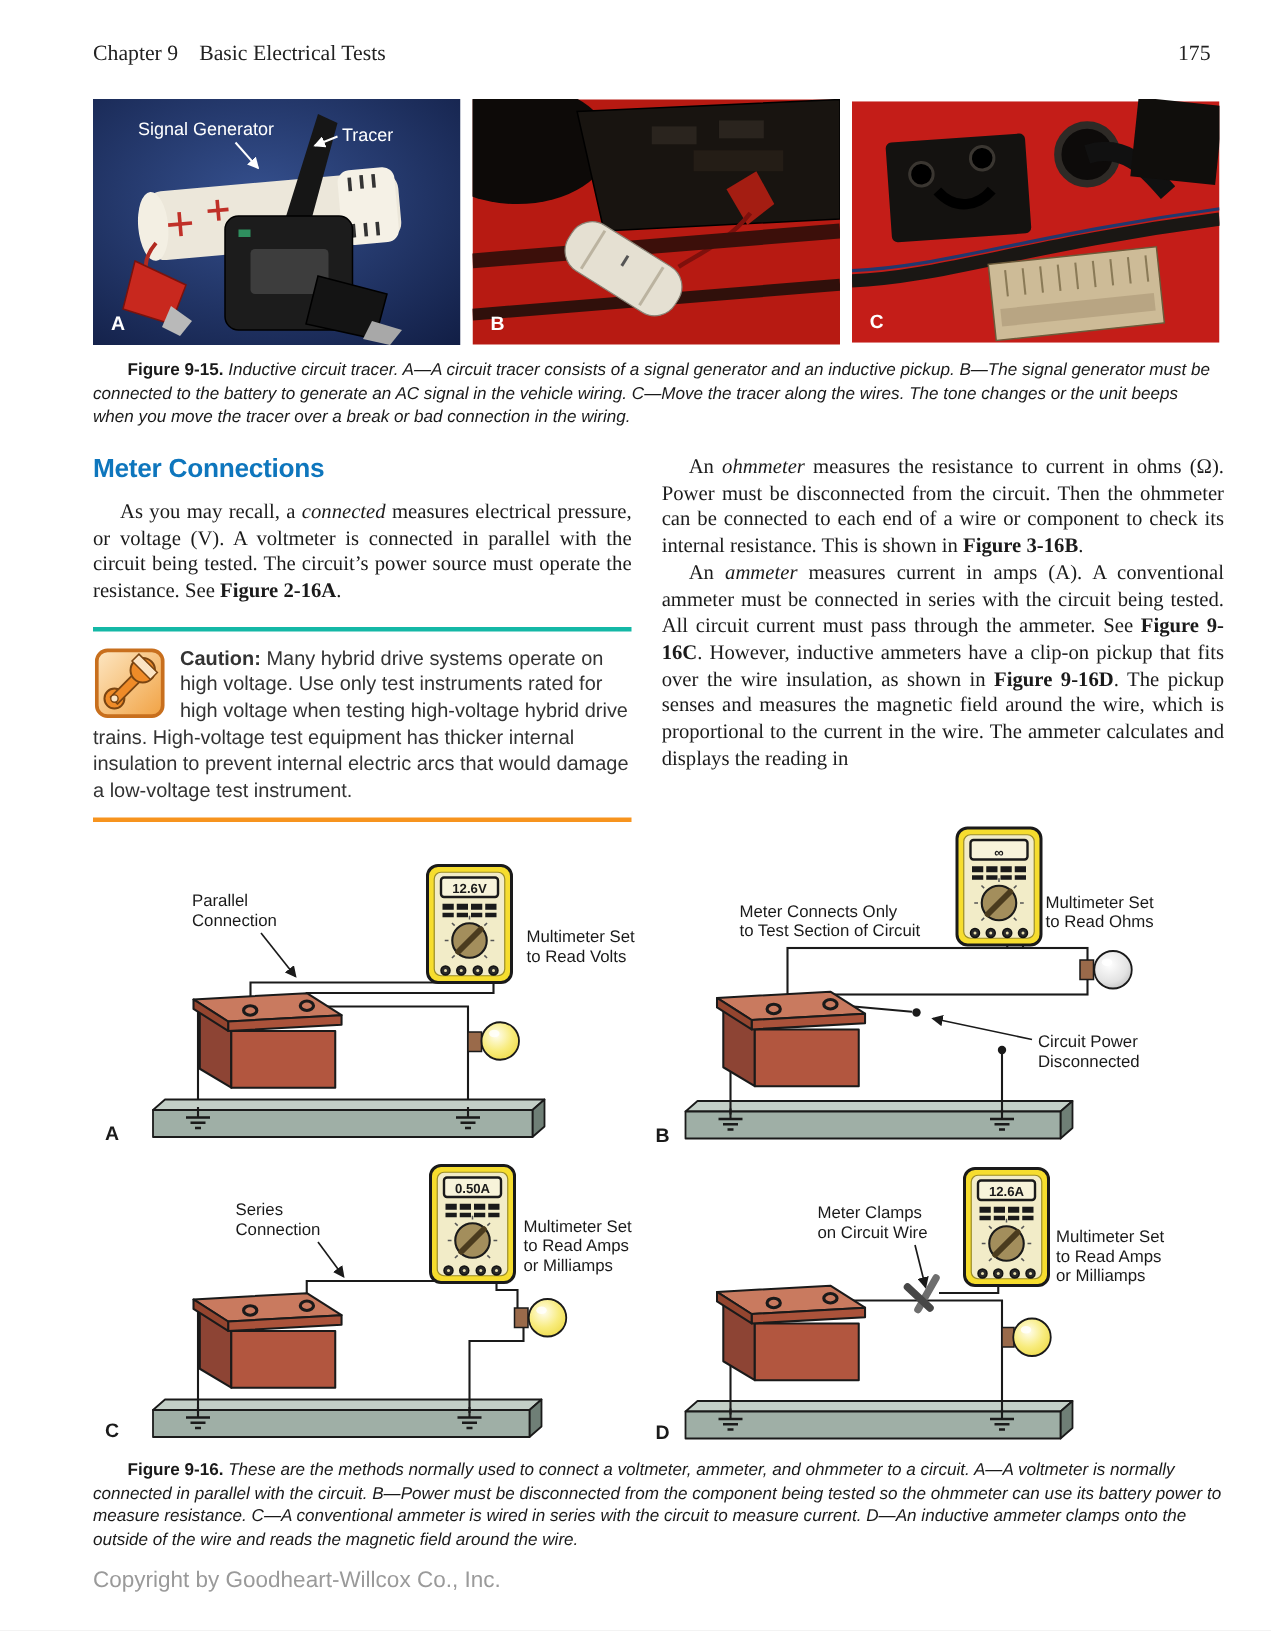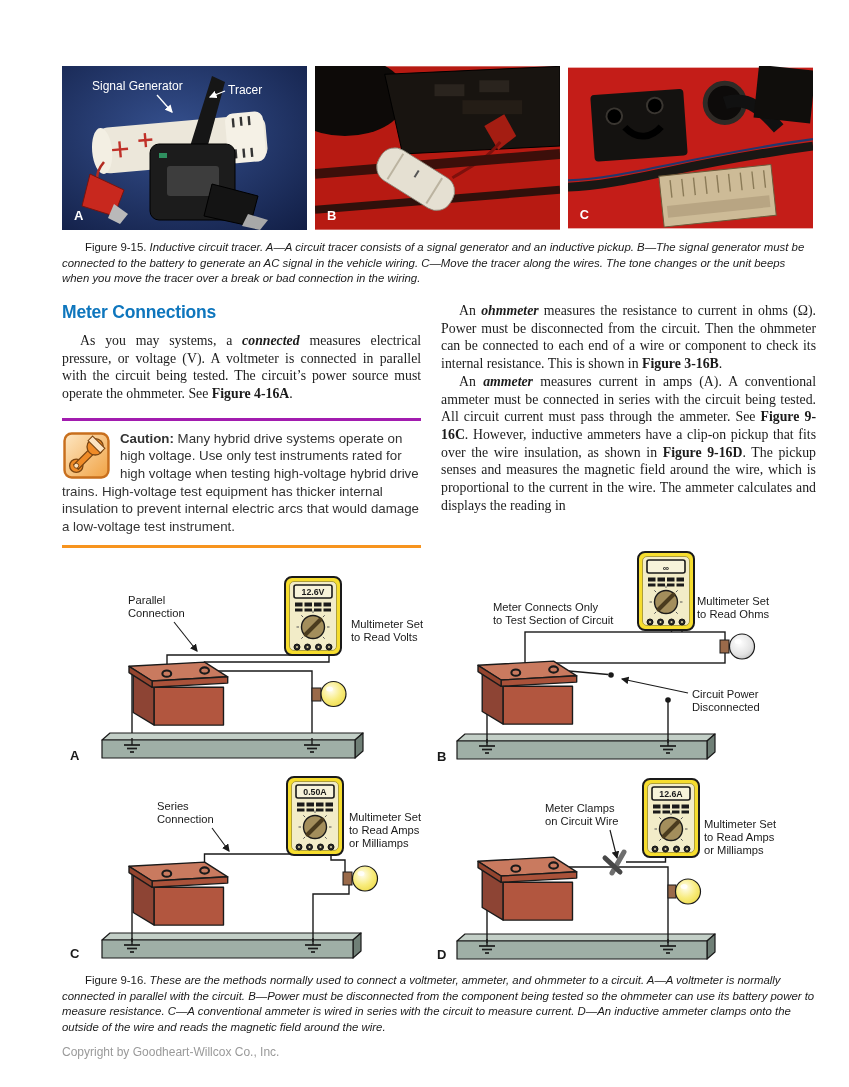--- a/index.html
+++ b/index.html
@@ -17,52 +17,52 @@
   .header .chap{margin-right:14px;}
   
   .photos{position:absolute;left:62px;top:66px;width:753px;display:flex;gap:8px;text-align:right;}
   .photo{width:245px;height:164px;display:block;}
   
   .caption{
     position:absolute;left:62px;width:753px;margin:0;
     font-family:"Liberation Sans",sans-serif;font-size:11.4px;line-height:1.36;
     font-style:italic;color:#1a1a1a;text-align:left;
   }
-  .cap-label{font-style:normal;font-weight:normal;padding-left:23px;}
+  .cap-label{font-style:normal;font-weight:bold;padding-left:23px;}
   
   .columns{position:absolute;left:62px;top:302px;width:754px;display:flex;gap:20px;align-items:flex-start;}
   .col-left{width:363px;}
   .col-right{width:379px;}
   h2.section-heading{
     margin:0 0 9px 0;font-family:"Liberation Sans",sans-serif;
     font-size:17.5px;font-weight:bold;color:#0e76bd;letter-spacing:-0.2px;
   }
   p.body-para{
     margin:0;font-size:13.8px;line-height:1.285;text-align:justify;text-indent:18px;
   }
-  .bi{font-weight:bold;font-style:italic;}
+  .bi{font-weight:normal;font-style:italic;}
   .b{font-weight:bold;}
   
   .caution{
-    margin-top:15px;border-top:3px solid #a21caf;border-bottom:3px solid #f7941e;
+    margin-top:15px;border-top:3px solid #14b8a6;border-bottom:3px solid #f7941e;
     padding:9px 1px 10px 0;
     font-family:"Liberation Sans",sans-serif;font-size:13.3px;line-height:1.32;color:#333;
   }
   .caution-icon{float:left;width:47px;height:47px;margin:2px 10px 2px 1px;}
   
   .diag{position:absolute;display:block;}
   .wire{stroke:#1a1a1a;stroke-width:1.4;fill:none;}
   .dtext{font-family:"Liberation Sans",sans-serif;font-size:11.2px;fill:#1a1a1a;}
   .dletter{font-family:"Liberation Sans",sans-serif;font-size:13px;font-weight:bold;fill:#1a1a1a;}
   .reading{font-family:"Liberation Sans",sans-serif;font-size:8.8px;font-weight:bold;fill:#1a1a1a;text-anchor:middle;}
   .ptext{font-family:"Liberation Sans",sans-serif;font-size:12px;fill:#ffffff;}
   .pletter{font-family:"Liberation Sans",sans-serif;font-size:13px;font-weight:bold;fill:#ffffff;}
   .copyright{
     position:absolute;left:62px;top:1045px;margin:0;
-    font-family:"Liberation Sans",sans-serif;font-size:12px;color:#9a9a9a;font-style:normal;
+    font-family:"Liberation Sans",sans-serif;font-size:15px;color:#9a9a9a;font-style:normal;
   }
 </style>
 </head>
 <body>
 
 <svg width="0" height="0" style="position:absolute" aria-hidden="true">
   <defs>
     <radialGradient id="gLit" cx="40%" cy="35%" r="75%">
       <stop offset="0" stop-color="#fffdf0"></stop>
         <stop offset="0.55" stop-color="#f8ec7e"></stop>
@@ -144,20 +144,26 @@
     </g>
     <g id="bulb-off">
       <circle r="12.5" fill="url(#gOff)" stroke="#1a1a1a" stroke-width="1.2"></circle>
       <ellipse cx="-4" cy="-5" rx="3.5" ry="2.5" fill="#ffffff" opacity="0.9"></ellipse>
     </g>
   </defs>
 </svg>
 
 <div class="page">
 
+  <div class="header">
+    <div class="header-left">
+      <span class="chap">Chapter 9</span><span>Basic Electrical Tests</span>
+    </div>
+    <span>175</span>
+  </div>
 
   <div class="photos">
 
     <svg class="photo" viewBox="0 0 245 164">
       <rect width="245" height="164" fill="url(#pAbg)"></rect>
       <g transform="rotate(-5 120 80)">
         <rect x="35" y="55" width="170" height="46" rx="12" fill="#ece7da"></rect>
         <ellipse cx="40" cy="78" rx="10" ry="23" fill="#f3efe3"></ellipse>
         <g stroke="#c03028" stroke-width="2.4">
           <line x1="58" y1="70" x2="58" y2="86"></line>
@@ -249,21 +255,21 @@
       </g>
       <text class="pletter" x="12" y="154">C</text>
     </svg>
   </div>
 
   <p class="caption" style="top:240px"><span class="cap-label">Figure 9-15.</span><span> Inductive circuit tracer. A—A circuit tracer consists of a signal generator and an inductive pickup. B—The signal generator must be connected to the battery to generate an AC signal in the vehicle wiring. C—Move the tracer along the wires. The tone changes or the unit beeps when you move the tracer over a break or bad connection in the wiring.</span></p>
 
   <div class="columns">
     <div class="col-left">
       <h2 class="section-heading">Meter Connections</h2>
-      <p class="body-para"><span>As you may systems, a </span><span class="bi">connected</span><span> measures electrical pressure, or voltage (V). A voltmeter is connected in parallel with the circuit being tested. The circuit’s power source must operate the ohmmeter. See </span><span class="b">Figure 4-16A</span><span>.</span></p>
+      <p class="body-para"><span>As you may recall, a </span><span class="bi">connected</span><span> measures electrical pressure, or voltage (V). A voltmeter is connected in parallel with the circuit being tested. The circuit’s power source must operate the resistance. See </span><span class="b">Figure 2-16A</span><span>.</span></p>
 
       <div class="caution">
         <svg class="caution-icon" viewBox="0 0 46 46">
           <rect x="1.5" y="1.5" width="43" height="43" rx="7" fill="url(#cgrad)" stroke="#c86f1d" stroke-width="2.4"></rect>
           <circle cx="13" cy="33" r="6.5" fill="#ef8b28" stroke="#7a4512" stroke-width="1.3"></circle>
           <path d="M10.5,32 L28,14.5 L32.5,19 L15,36.5 Z" fill="#ef8b28" stroke="#7a4512" stroke-width="1.2" stroke-linejoin="round"></path>
           <circle cx="31.5" cy="14.5" r="8" fill="#ef8b28" stroke="#7a4512" stroke-width="1.3"></circle>
           <polygon points="29,4 41,16 36.5,20.5 24.5,8.5" fill="#fbe3c2" stroke="#7a4512" stroke-width="1"></polygon>
           <circle cx="13" cy="33" r="2.4" fill="#fbe3c2" stroke="#7a4512" stroke-width="0.9"></circle>
         </svg>

